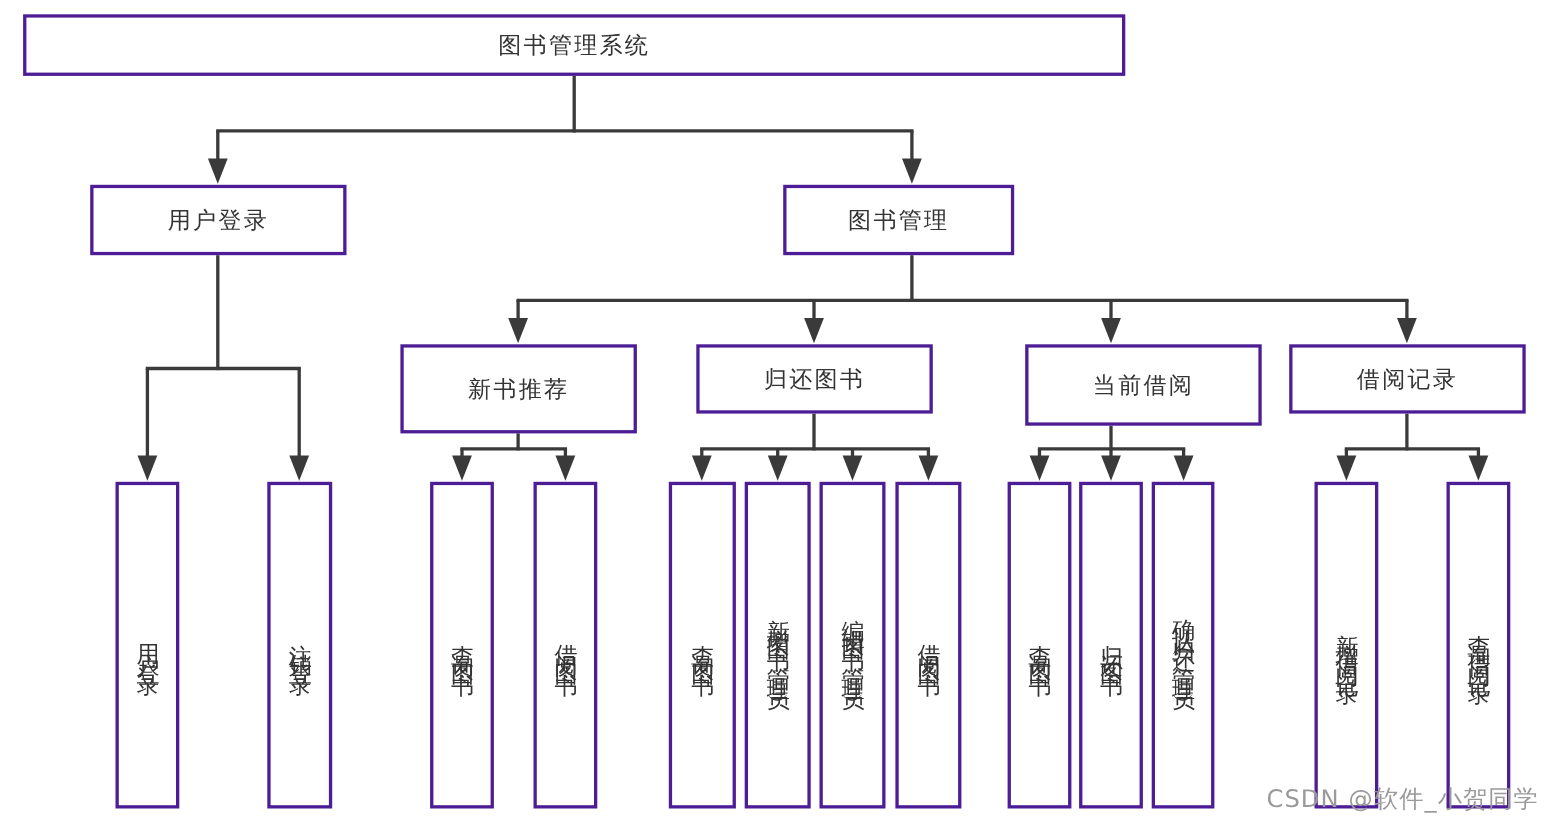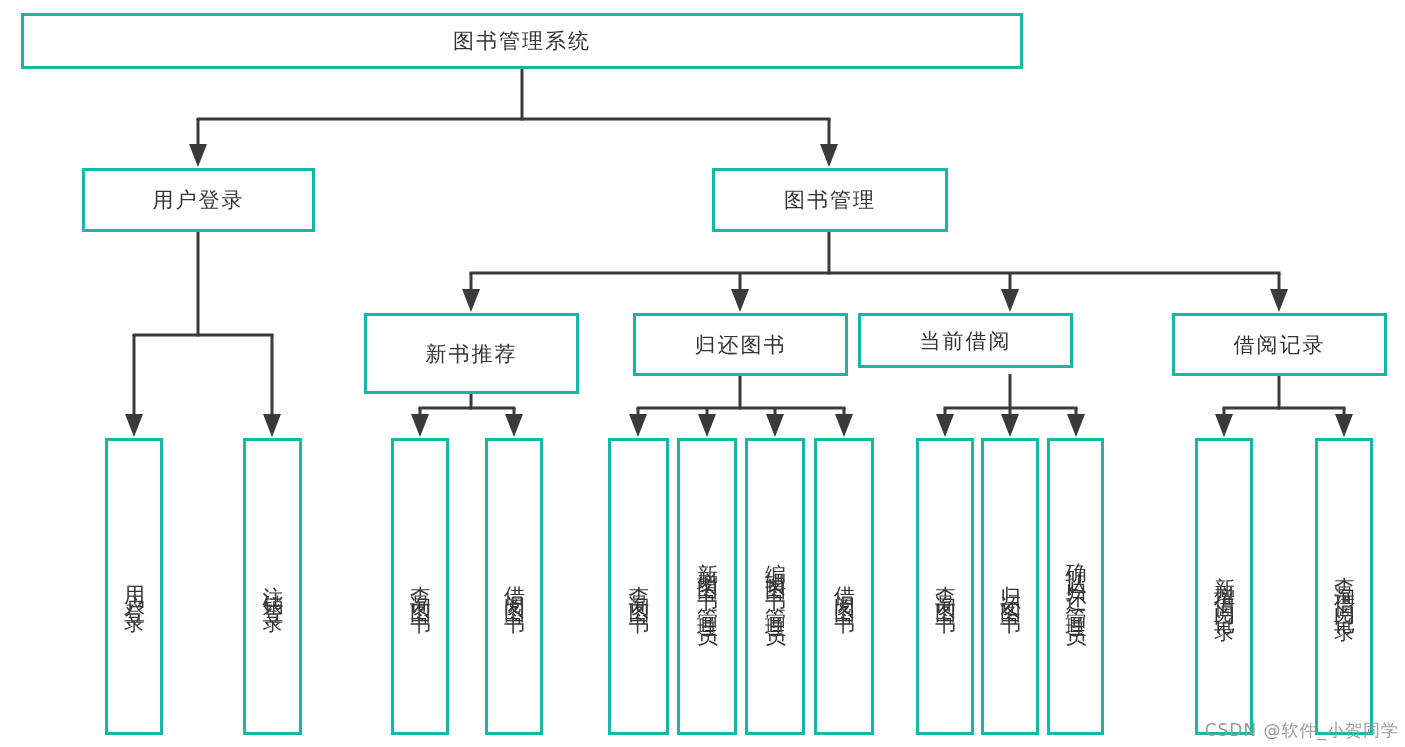--- a/index.html
+++ b/index.html
@@ -7,21 +7,21 @@
     position:relative;
     width:1405px;height:747px;
     background:#ffffff;
     font-family:"DejaVu Sans","Liberation Sans",sans-serif;
     overflow:hidden;
   }
   svg.wires{position:absolute;left:0;top:0;z-index:1;}
   .box{
     position:absolute;
     box-sizing:border-box;
-    border:3px solid #14b8a6;
+    border:3px solid #4c1d95;
     background:#ffffff;
     display:flex;
     align-items:center;
     justify-content:center;
     z-index:2;
     color:#333333;
   }
   .hlbl{
     font-size:21px;
     letter-spacing:2px;
@@ -33,43 +33,43 @@
     text-orientation:mixed;
     font-size:21px;
     letter-spacing:9px;
     line-height:1;
     color:#333333;
     white-space:nowrap;
   }
   
   .n-root{left:21px;top:13px;width:1002px;height:56px;}
   .n-l2a{left:82px;top:168px;width:233px;height:64px;}
-  .n-l2b{left:712px;top:168px;width:236px;height:64px;}
+  .n-l2b{left:712px;top:168px;width:210px;height:64px;}
   .n-l3a{left:364px;top:313px;width:215px;height:81px;}
   .n-l3b{left:633px;top:313px;width:215px;height:63px;}
-  .n-l3c{left:858px;top:313px;width:215px;height:55px;}
+  .n-l3c{left:932px;top:313px;width:215px;height:74px;}
   .n-l3d{left:1172px;top:313px;width:215px;height:63px;}
   .leaf{top:438px;height:297px;}
   .n-ul1{left:105px;width:58px;}
   .n-ul2{left:243px;width:59px;}
   .n-nb1{left:391px;width:58px;}
   .n-nb2{left:485px;width:58px;}
   .n-bb1{left:608px;width:61px;}
   .n-bb2{left:677px;width:60px;}
   .n-bb3{left:745px;width:60px;}
   .n-bb4{left:814px;width:60px;}
   .n-cb1{left:916px;width:58px;}
   .n-cb2{left:981px;width:58px;}
   .n-cb3{left:1047px;width:57px;}
   .n-br1{left:1195px;width:58px;}
   .n-br2{left:1315px;width:58px;}
   .watermark{
     position:absolute;
     right:6px;bottom:5px;
-    font-size:17px;
+    font-size:22px;
     letter-spacing:1px;
     color:#9a9a9a;
     z-index:5;
     white-space:nowrap;
   }
 </style>
 </head>
 <body>
 
 <div class="stage">

